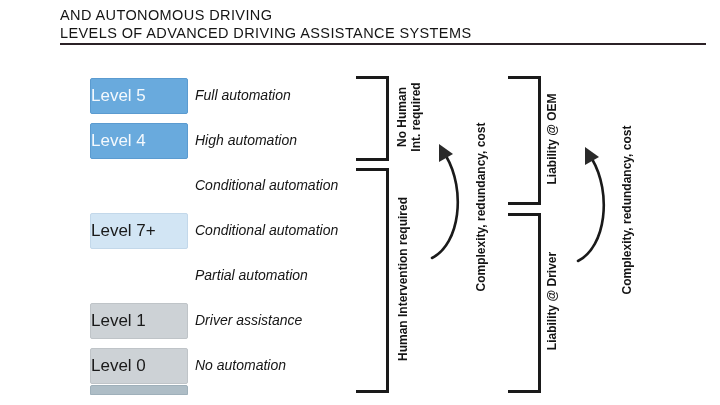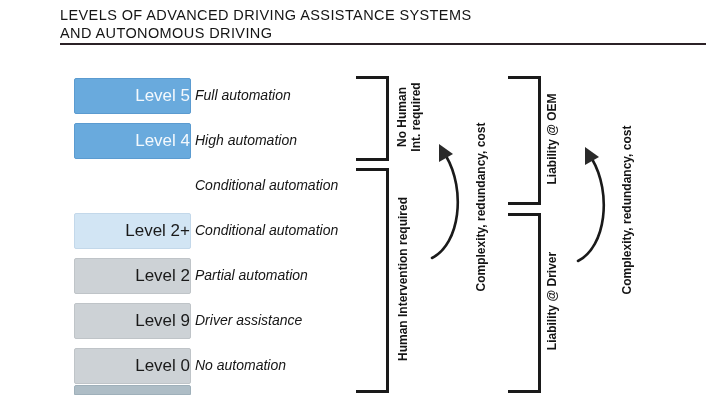--- a/index.html
+++ b/index.html
@@ -5,51 +5,50 @@
   html,body{margin:0;padding:0;background:#ffffff;}
   .canvas{
     position:relative;width:720px;height:405px;background:#ffffff;overflow:hidden;
     font-family:"Liberation Sans", sans-serif;color:#1a1a1a;
   }
   
   .title{position:absolute;left:60px;top:6px;font-size:14.5px;font-weight:400;
     letter-spacing:.4px;line-height:18px;color:#151515;}
   .title-rule{position:absolute;left:60px;top:43px;width:646px;height:2px;background:#2b2126;}
   
-  .level-box{position:absolute;left:74px;width:96px;height:34px;border-radius:2px;
-    text-align:right;line-height:34px;font-size:17px;padding-left:19px;}
+  .level-box{position:absolute;left:90px;width:96px;height:34px;border-radius:2px;
+    text-align:left;line-height:34px;font-size:17px;}
   .level-box.blue{background:#69aadd;border:1px solid #5b9bd0;color:#f4f9fd;}
   .level-box.lightblue{background:#d2e5f4;border:1px solid #c3d8ea;color:#1a1a1a;}
   .level-box.gray{background:#cdd2d6;border:1px solid #bfc4c8;color:#1a1a1a;}
   .level-box.partial{background:#aebdc6;border:1px solid #9fb0ba;height:8px;border-radius:2px 2px 0 0;}
   .level-desc{position:absolute;left:195px;height:34px;line-height:34px;font-size:14px;color:#161616;font-style:italic;}
   
   .bracket{position:absolute;border-top:3px solid #1a1a1a;border-right:3px solid #1a1a1a;
     border-bottom:3px solid #1a1a1a;width:30px;}
   
   .vlabel{position:absolute;white-space:nowrap;font-size:12px;font-weight:700;color:#141414;
     text-align:center;line-height:14px;transform:translate(-50%,-50%) rotate(-90deg);}
   .arrow{position:absolute;}
 </style>
 </head>
 <body>
 
 <div class="canvas">
 
   <div class="title">
+    <div>AND AUTONOMOUS DRIVING</div>
     <div>LEVELS OF ADVANCED DRIVING ASSISTANCE SYSTEMS</div>
-    <div>AND AUTONOMOUS DRIVING</div>
   </div>
   <div class="title-rule"></div>
 
   <div class="level-box blue" style="top:78px"><span>Level 5</span></div>
   <div class="level-box blue" style="top:123px"><span>Level 4</span></div>
-  <div class="level-box lightblue" style="top:213px"><span>Level 2+</span></div>
-  <div class="level-box gray" style="top:258px"><span>Level 2</span></div>
-  <div class="level-box gray" style="top:303px"><span>Level 9</span></div>
+  <div class="level-box lightblue" style="top:213px"><span>Level 7+</span></div>
+  <div class="level-box gray" style="top:303px"><span>Level 1</span></div>
   <div class="level-box gray" style="top:348px"><span>Level 0</span></div>
   <div class="level-box partial" style="top:385px"></div>
 
   <div class="level-desc" style="top:78px">Full automation</div>
   <div class="level-desc" style="top:123px">High automation</div>
   <div class="level-desc" style="top:168px">Conditional automation</div>
   <div class="level-desc" style="top:213px">Conditional automation</div>
   <div class="level-desc" style="top:303px">Driver assistance</div>
   <div class="level-desc" style="top:258px">Partial automation</div>
   <div class="level-desc" style="top:348px">No automation</div>

